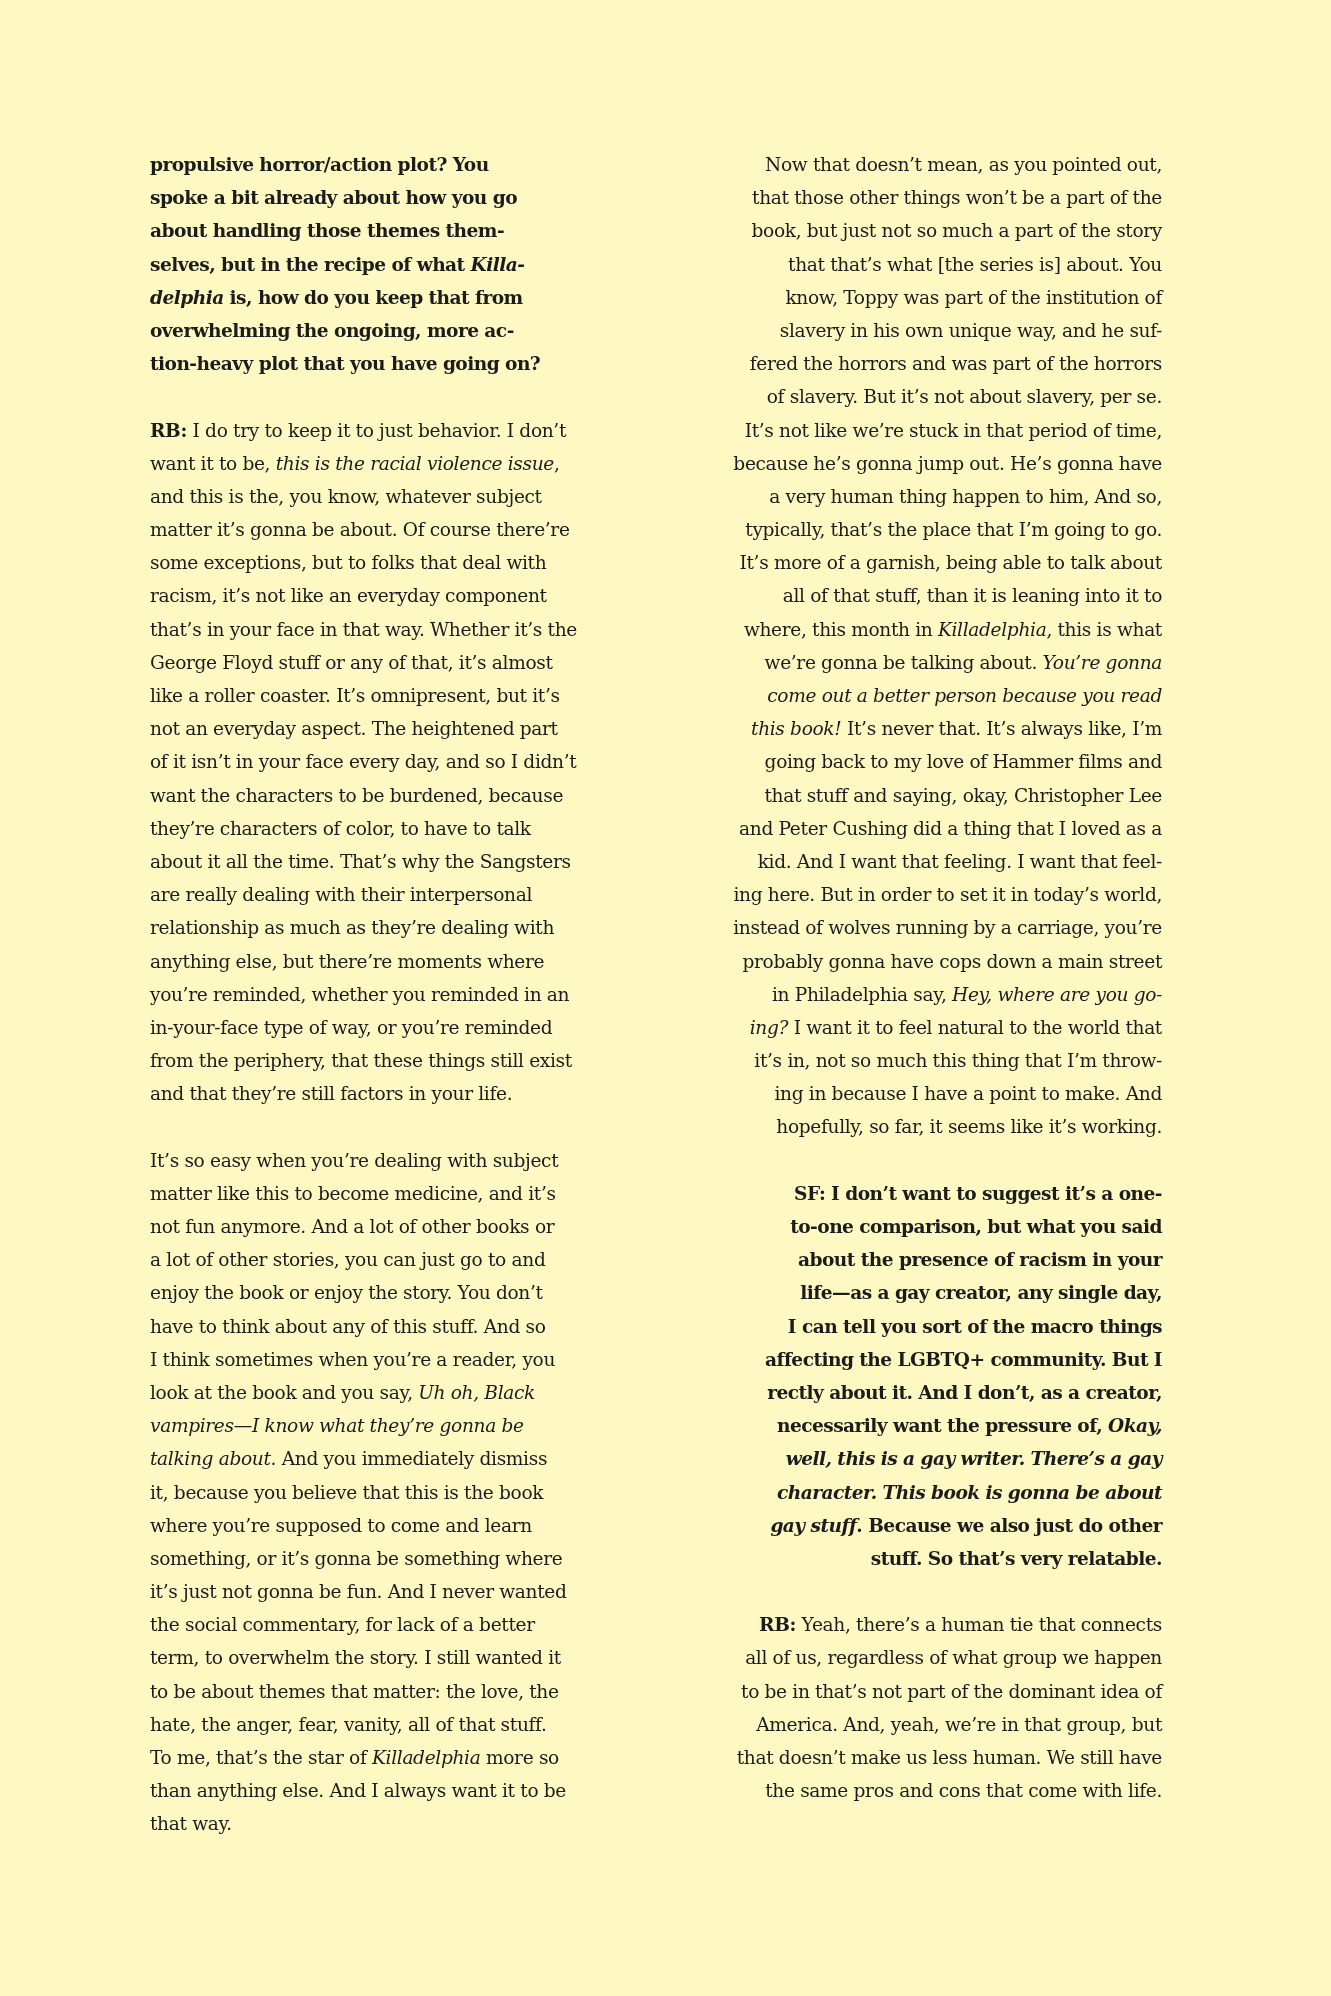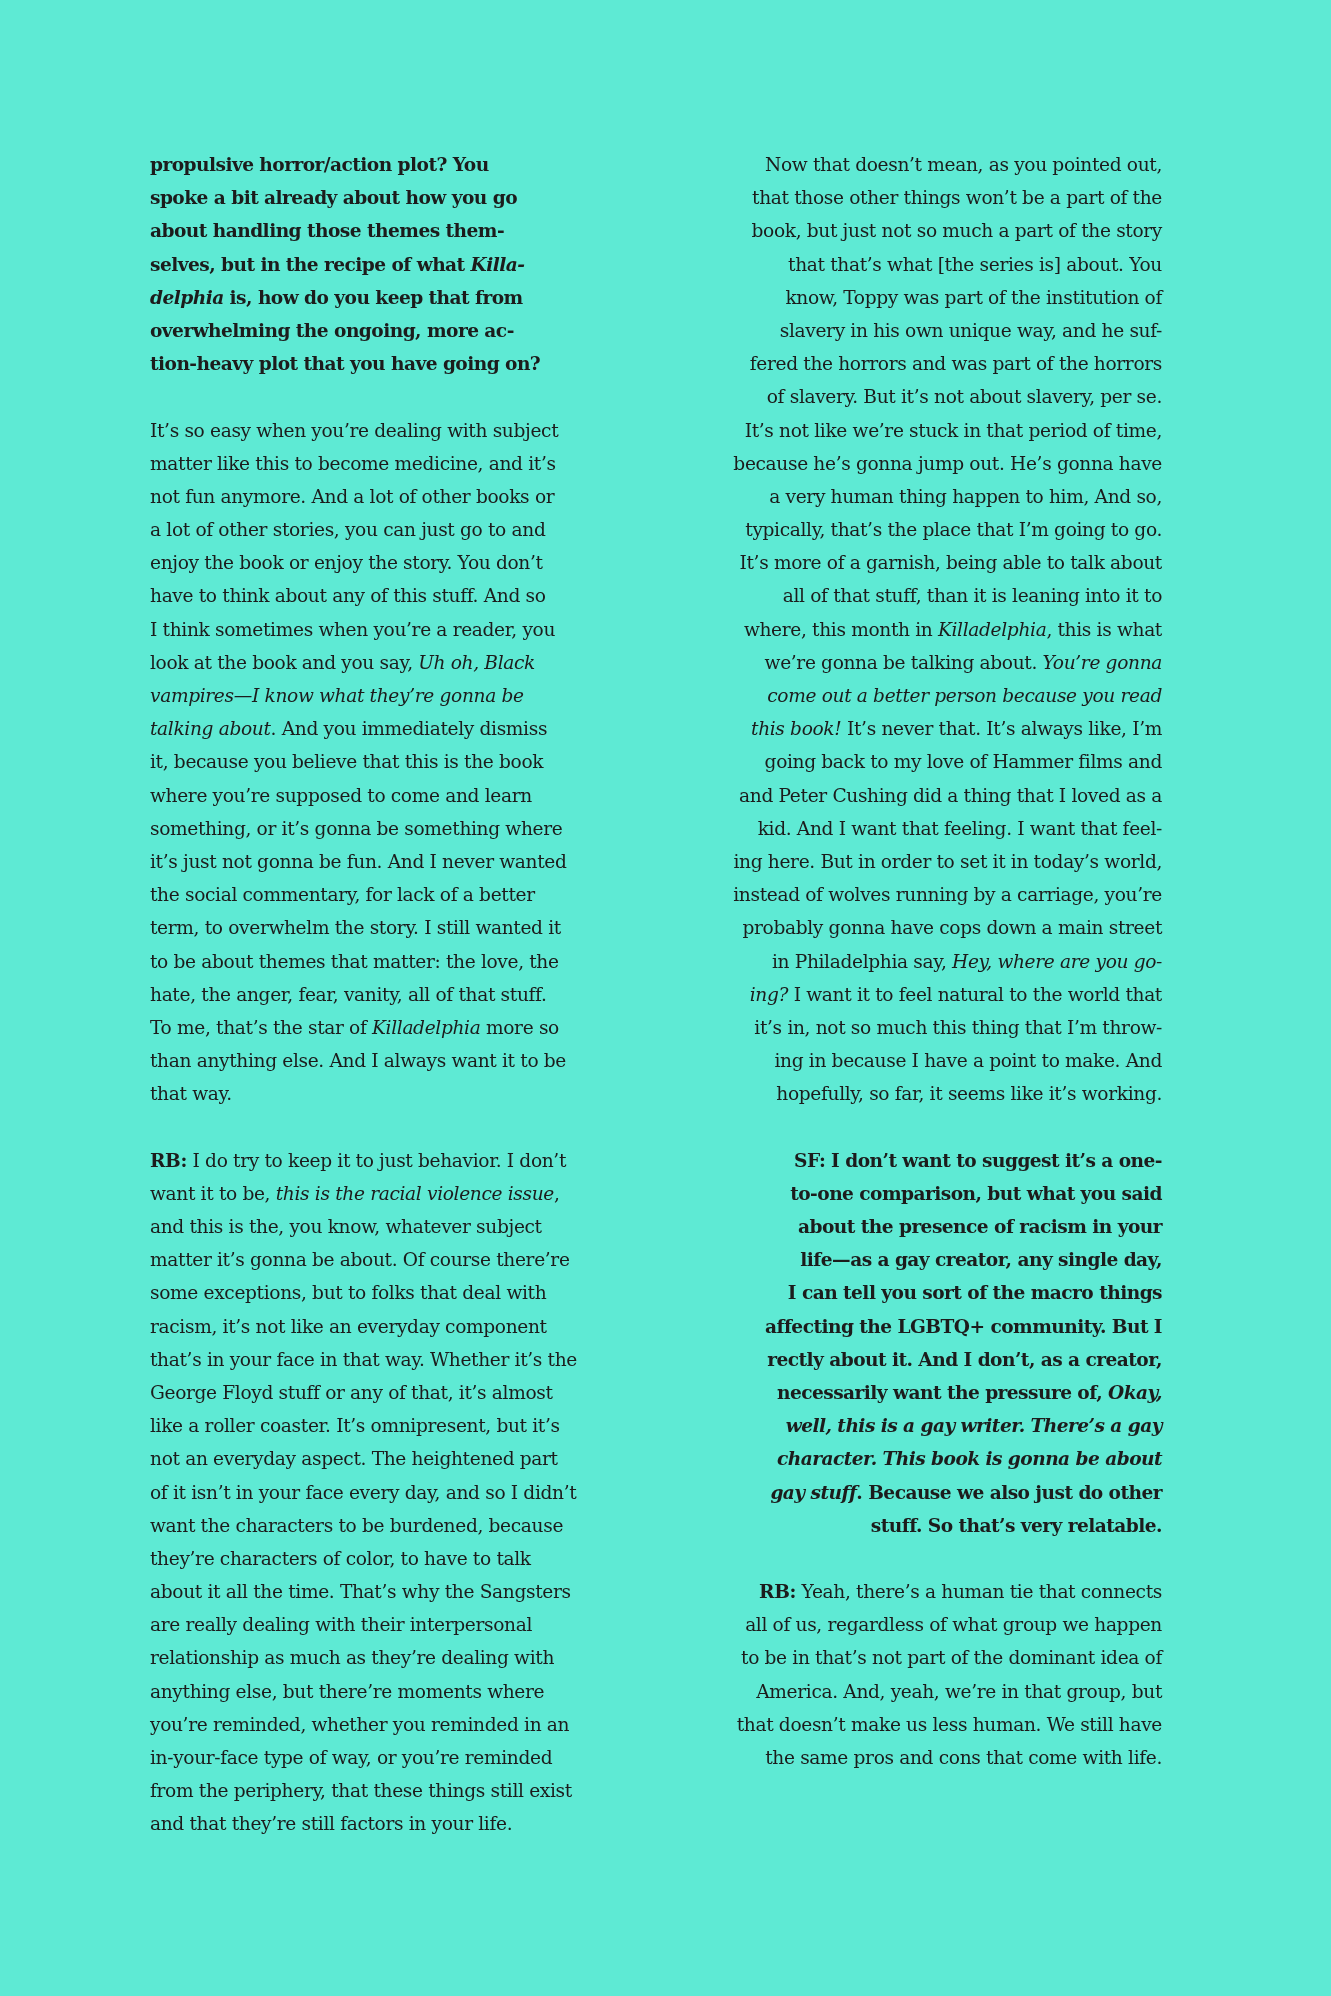--- a/index.html
+++ b/index.html
@@ -1,19 +1,19 @@
 <!DOCTYPE html>
 <html><head>
 <meta charset="utf-8">
 <style>
   html, body { margin: 0; padding: 0; background: #ffffff; }
   body { width: 1331px; height: 1996px; position: relative; overflow: hidden; }
   .page {
     position: absolute; left: 0; top: 0; width: 1331px; height: 1996px;
-    background: #5eead4;
+    background: #fef9c3;
   }
   .column {
     position: absolute; top: 148px; width: 500px;
     font-family: "DejaVu Serif", "Liberation Serif", serif;
     font-size: 18.6px;
     color: #1c1c1c;
   }
   .column.left { left: 150px; }
   .column.right { left: 662px; text-align: right; }
   .para { margin: 0 0 33.2px 0; }
@@ -34,20 +34,43 @@
       <div class="para bold">
         <span class="line"><span class="">propulsive horror/action plot? You</span></span>
         <span class="line"><span class="">spoke a bit already about how you go</span></span>
         <span class="line"><span class="">about handling those themes them-</span></span>
         <span class="line"><span class="">selves, but in the recipe of what </span><span class="seg-i">Killa-</span></span>
         <span class="line"><span class="seg-i">delphia</span><span class=""> is, how do you keep that from</span></span>
         <span class="line"><span class="">overwhelming the ongoing, more ac-</span></span>
         <span class="line"><span class="">tion-heavy plot that you have going on?</span></span>
       </div>
       <div class="para">
+        <span class="line"><span class="seg-b">RB:</span><span class=""> I do try to keep it to just behavior. I don’t</span></span>
+        <span class="line"><span class="">want it to be, </span><span class="seg-i">this is the racial violence issue</span><span class="">,</span></span>
+        <span class="line"><span class="">and this is the, you know, whatever subject</span></span>
+        <span class="line"><span class="">matter it’s gonna be about. Of course there’re</span></span>
+        <span class="line"><span class="">some exceptions, but to folks that deal with</span></span>
+        <span class="line"><span class="">racism, it’s not like an everyday component</span></span>
+        <span class="line"><span class="">that’s in your face in that way. Whether it’s the</span></span>
+        <span class="line"><span class="">George Floyd stuff or any of that, it’s almost</span></span>
+        <span class="line"><span class="">like a roller coaster. It’s omnipresent, but it’s</span></span>
+        <span class="line"><span class="">not an everyday aspect. The heightened part</span></span>
+        <span class="line"><span class="">of it isn’t in your face every day, and so I didn’t</span></span>
+        <span class="line"><span class="">want the characters to be burdened, because</span></span>
+        <span class="line"><span class="">they’re characters of color, to have to talk</span></span>
+        <span class="line"><span class="">about it all the time. That’s why the Sangsters</span></span>
+        <span class="line"><span class="">are really dealing with their interpersonal</span></span>
+        <span class="line"><span class="">relationship as much as they’re dealing with</span></span>
+        <span class="line"><span class="">anything else, but there’re moments where</span></span>
+        <span class="line"><span class="">you’re reminded, whether you reminded in an</span></span>
+        <span class="line"><span class="">in-your-face type of way, or you’re reminded</span></span>
+        <span class="line"><span class="">from the periphery, that these things still exist</span></span>
+        <span class="line"><span class="">and that they’re still factors in your life.</span></span>
+      </div>
+      <div class="para">
         <span class="line"><span class="">It’s so easy when you’re dealing with subject</span></span>
         <span class="line"><span class="">matter like this to become medicine, and it’s</span></span>
         <span class="line"><span class="">not fun anymore. And a lot of other books or</span></span>
         <span class="line"><span class="">a lot of other stories, you can just go to and</span></span>
         <span class="line"><span class="">enjoy the book or enjoy the story. You don’t</span></span>
         <span class="line"><span class="">have to think about any of this stuff. And so</span></span>
         <span class="line"><span class="">I think sometimes when you’re a reader, you</span></span>
         <span class="line"><span class="">look at the book and you say, </span><span class="seg-i">Uh oh, Black</span></span>
         <span class="line"><span class="seg-i">vampires—I know what they’re gonna be</span></span>
         <span class="line"><span class="seg-i">talking about</span><span class="">. And you immediately dismiss</span></span>
@@ -55,43 +78,20 @@
         <span class="line"><span class="">where you’re supposed to come and learn</span></span>
         <span class="line"><span class="">something, or it’s gonna be something where</span></span>
         <span class="line"><span class="">it’s just not gonna be fun. And I never wanted</span></span>
         <span class="line"><span class="">the social commentary, for lack of a better</span></span>
         <span class="line"><span class="">term, to overwhelm the story. I still wanted it</span></span>
         <span class="line"><span class="">to be about themes that matter: the love, the</span></span>
         <span class="line"><span class="">hate, the anger, fear, vanity, all of that stuff.</span></span>
         <span class="line"><span class="">To me, that’s the star of </span><span class="seg-i">Killadelphia</span><span class=""> more so</span></span>
         <span class="line"><span class="">than anything else. And I always want it to be</span></span>
         <span class="line"><span class="">that way.</span></span>
-      </div>
-      <div class="para">
-        <span class="line"><span class="seg-b">RB:</span><span class=""> I do try to keep it to just behavior. I don’t</span></span>
-        <span class="line"><span class="">want it to be, </span><span class="seg-i">this is the racial violence issue</span><span class="">,</span></span>
-        <span class="line"><span class="">and this is the, you know, whatever subject</span></span>
-        <span class="line"><span class="">matter it’s gonna be about. Of course there’re</span></span>
-        <span class="line"><span class="">some exceptions, but to folks that deal with</span></span>
-        <span class="line"><span class="">racism, it’s not like an everyday component</span></span>
-        <span class="line"><span class="">that’s in your face in that way. Whether it’s the</span></span>
-        <span class="line"><span class="">George Floyd stuff or any of that, it’s almost</span></span>
-        <span class="line"><span class="">like a roller coaster. It’s omnipresent, but it’s</span></span>
-        <span class="line"><span class="">not an everyday aspect. The heightened part</span></span>
-        <span class="line"><span class="">of it isn’t in your face every day, and so I didn’t</span></span>
-        <span class="line"><span class="">want the characters to be burdened, because</span></span>
-        <span class="line"><span class="">they’re characters of color, to have to talk</span></span>
-        <span class="line"><span class="">about it all the time. That’s why the Sangsters</span></span>
-        <span class="line"><span class="">are really dealing with their interpersonal</span></span>
-        <span class="line"><span class="">relationship as much as they’re dealing with</span></span>
-        <span class="line"><span class="">anything else, but there’re moments where</span></span>
-        <span class="line"><span class="">you’re reminded, whether you reminded in an</span></span>
-        <span class="line"><span class="">in-your-face type of way, or you’re reminded</span></span>
-        <span class="line"><span class="">from the periphery, that these things still exist</span></span>
-        <span class="line"><span class="">and that they’re still factors in your life.</span></span>
       </div>
     </div>
   <div class="column right">
       <div class="para">
         <span class="line"><span class="">Now that doesn’t mean, as you pointed out,</span></span>
         <span class="line"><span class="">that those other things won’t be a part of the</span></span>
         <span class="line"><span class="">book, but just not so much a part of the story</span></span>
         <span class="line"><span class="">that that’s what [the series is] about. You</span></span>
         <span class="line"><span class="">know, Toppy was part of the institution of</span></span>
         <span class="line"><span class="">slavery in his own unique way, and he suf-</span></span>
@@ -101,20 +101,21 @@
         <span class="line"><span class="">because he’s gonna jump out. He’s gonna have</span></span>
         <span class="line"><span class="">a very human thing happen to him, And so,</span></span>
         <span class="line"><span class="">typically, that’s the place that I’m going to go.</span></span>
         <span class="line"><span class="">It’s more of a garnish, being able to talk about</span></span>
         <span class="line"><span class="">all of that stuff, than it is leaning into it to</span></span>
         <span class="line"><span class="">where, this month in </span><span class="seg-i">Killadelphia</span><span class="">, this is what</span></span>
         <span class="line"><span class="">we’re gonna be talking about. </span><span class="seg-i">You’re gonna</span></span>
         <span class="line"><span class="seg-i">come out a better person because you read</span></span>
         <span class="line"><span class="seg-i">this book!</span><span class=""> It’s never that. It’s always like, I’m</span></span>
         <span class="line"><span class="">going back to my love of Hammer films and</span></span>
+        <span class="line"><span class="">that stuff and saying, okay, Christopher Lee</span></span>
         <span class="line"><span class="">and Peter Cushing did a thing that I loved as a</span></span>
         <span class="line"><span class="">kid. And I want that feeling. I want that feel-</span></span>
         <span class="line"><span class="">ing here. But in order to set it in today’s world,</span></span>
         <span class="line"><span class="">instead of wolves running by a carriage, you’re</span></span>
         <span class="line"><span class="">probably gonna have cops down a main street</span></span>
         <span class="line"><span class="">in Philadelphia say, </span><span class="seg-i">Hey, where are you go-</span></span>
         <span class="line"><span class="seg-i">ing?</span><span class=""> I want it to feel natural to the world that</span></span>
         <span class="line"><span class="">it’s in, not so much this thing that I’m throw-</span></span>
         <span class="line"><span class="">ing in because I have a point to make. And</span></span>
         <span class="line"><span class="">hopefully, so far, it seems like it’s working.</span></span>

